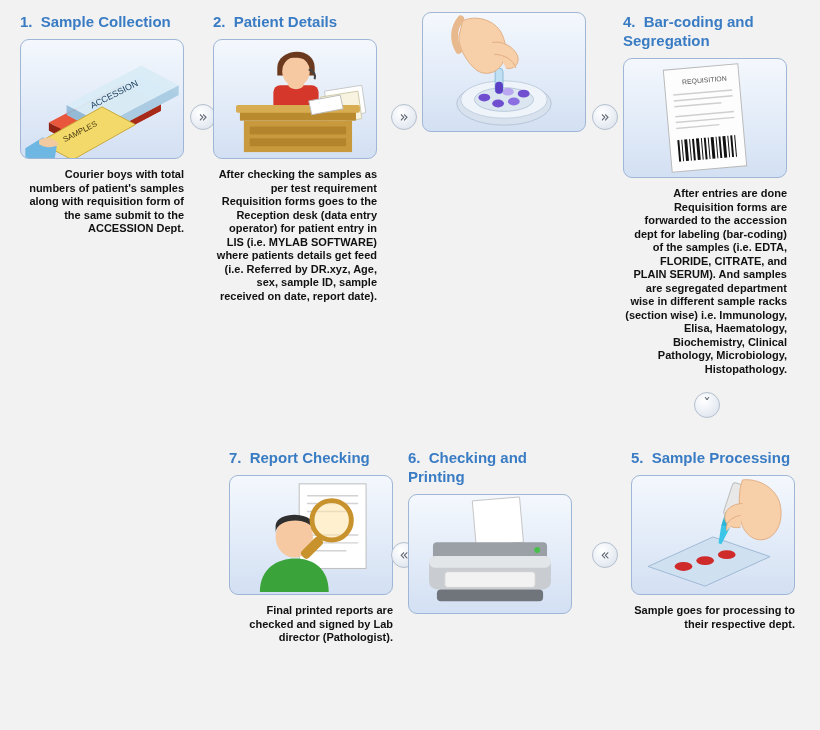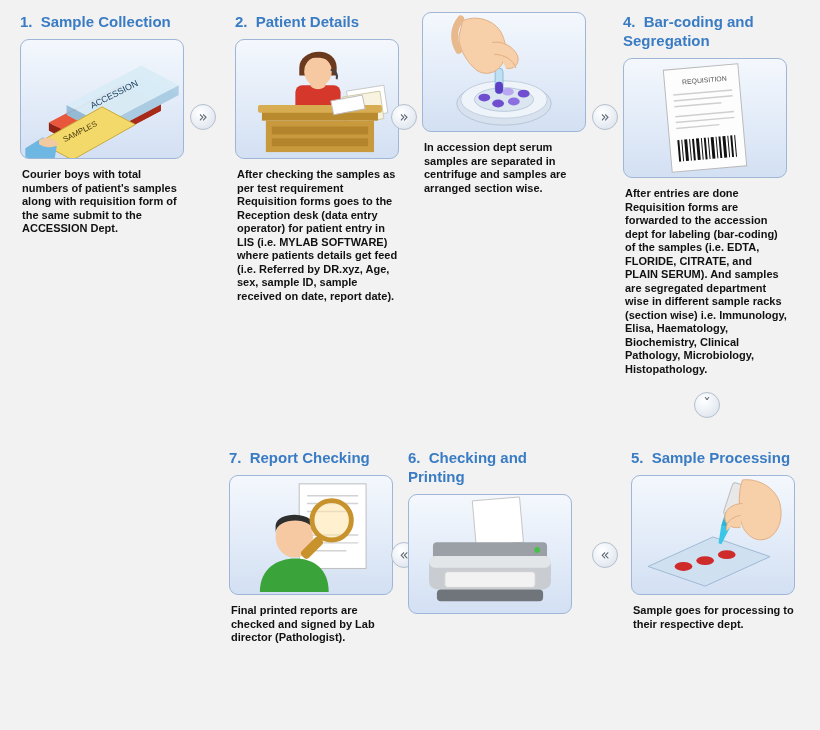--- a/index.html
+++ b/index.html
@@ -44,21 +44,21 @@
     background: linear-gradient(180deg, #f4f8fd 0%, #e2ebf8 55%, #d3e0f3 100%);
     position: relative;
     overflow: hidden;
     box-sizing: border-box;
   }
   .step-caption {
     font-size: 11px;
     line-height: 13.5px;
     color: #111;
     font-weight: bold;
-    text-align: left;
+    text-align: right;
     margin-top: 9px;
     padding: 0 2px;
   }
 
   
   .arrow {
     position: absolute;
     width: 26px;
     height: 26px;
     border-radius: 50%;
@@ -120,21 +120,21 @@
           <path d="M4,110 L22,99 L36,108 L34,120 L4,120 Z" fill="#6fb7e3"></path>
           <path d="M18,102 C26,97 34,100 38,106 C33,110 24,110 18,106 Z" fill="#f3c9a0"></path>
         </g>
       </svg>
     </div>
     <div class="step-caption">Courier boys with total numbers of patient's samples along with requisition form of the same submit to the ACCESSION Dept.</div>
   </div>
 
   <div class="arrow" style="left:190px; top:104px;">»</div>
 
-  <div class="step r1" style="left:235px;">
+  <div class="step r1" style="left:213px;">
     <div class="step-title">
       <span class="num">2.</span>
       <span>Patient Details</span>
     </div>
     <div class="step-img">
       <svg class="ill" viewBox="0 0 164 120" xmlns="http://www.w3.org/2000/svg">
 
         <g>
           <path d="M64,28 C64,18 74,12 84,12 C94,12 102,18 102,28 L102,36 L64,36 Z" fill="#6b3a1e"></path>
           <ellipse cx="83" cy="32" rx="14" ry="15" fill="#f6c9a2"></ellipse>
@@ -187,21 +187,20 @@
         </g>
 
         <g fill="#f7cfa8" stroke="#e0ae84" stroke-width="1">
           <path d="M40,8 C52,2 70,6 78,18 C84,28 86,40 80,52 C74,62 62,64 54,58 C44,50 36,36 36,24 Z"></path>
           <path d="M70,30 C80,28 92,34 96,44 C98,52 92,58 84,56"></path>
           <path d="M72,42 C82,42 92,48 94,56"></path>
         </g>
         <path d="M38,6 C30,16 30,28 36,38" stroke="#e9b98e" stroke-width="7" fill="none" stroke-linecap="round"></path>
       </svg>
     </div>
-    <div class="step-caption">In accession dept serum samples are separated in centrifuge and samples are arranged section wise.</div>
   </div>
 
   <div class="arrow" style="left:592px; top:104px;">»</div>
 
   <div class="step r1" style="left:623px;">
     <div class="step-title">
       <span class="num">4.</span>
       <span>Bar-coding and Segregation</span>
     </div>
     <div class="step-img">

